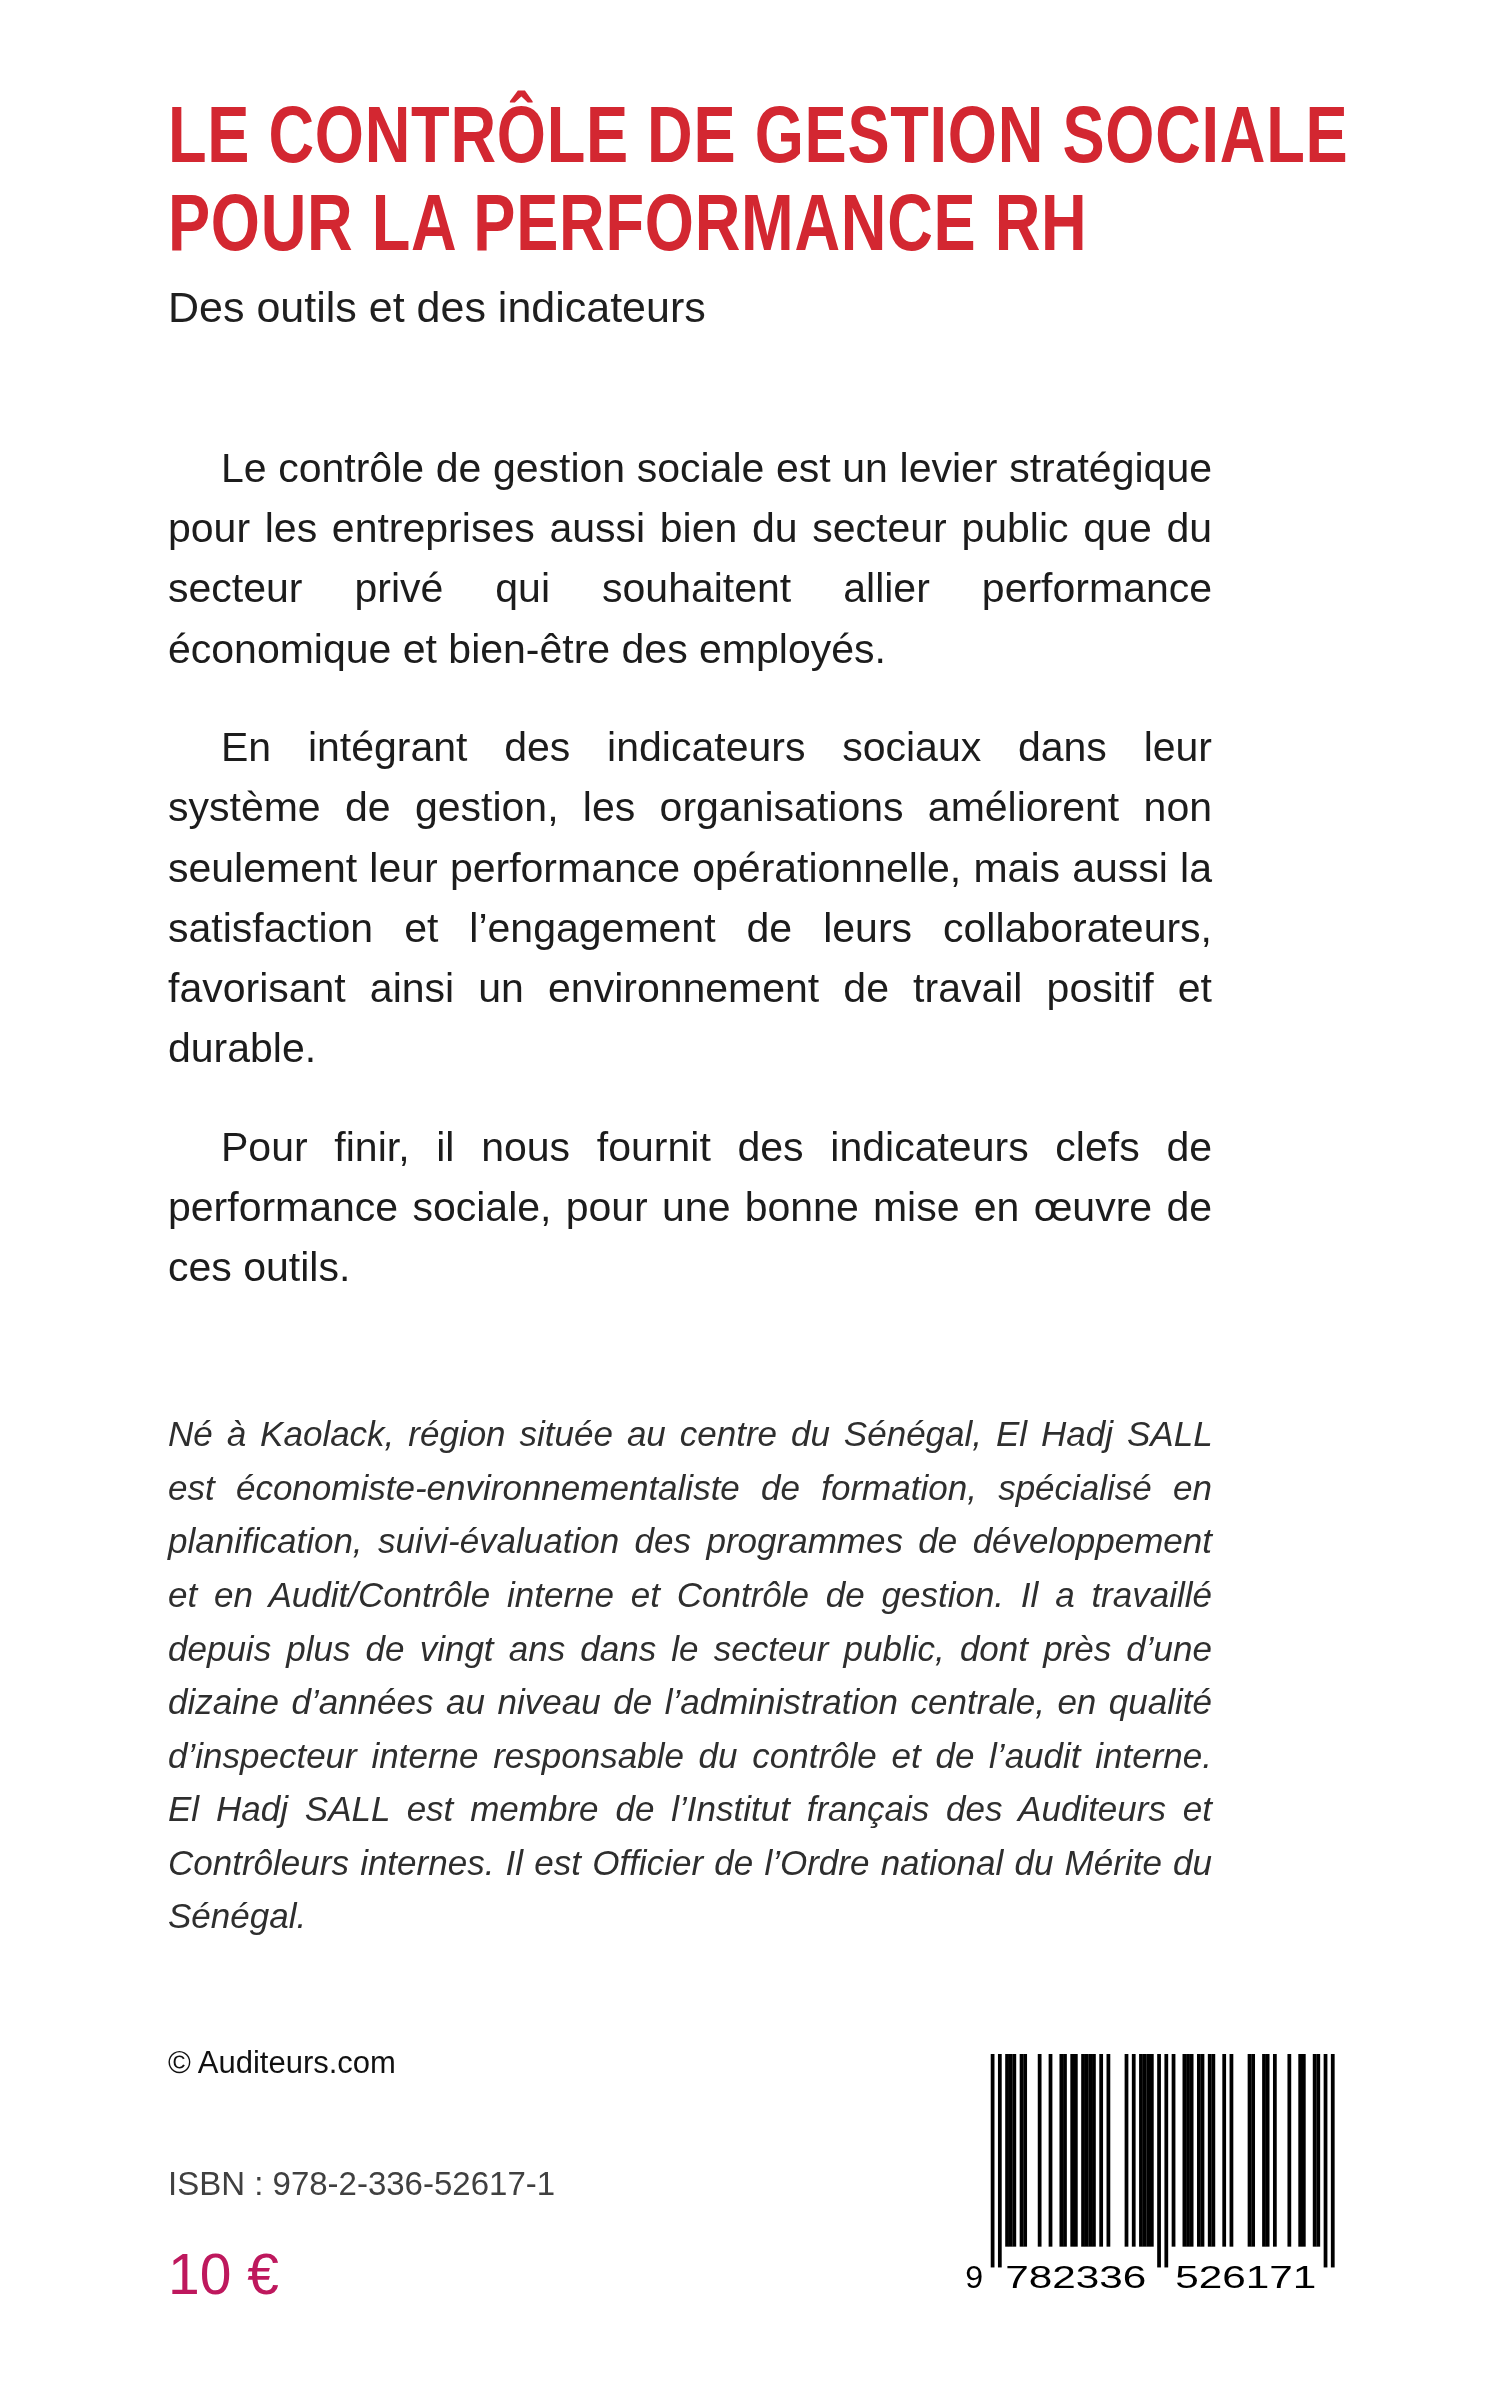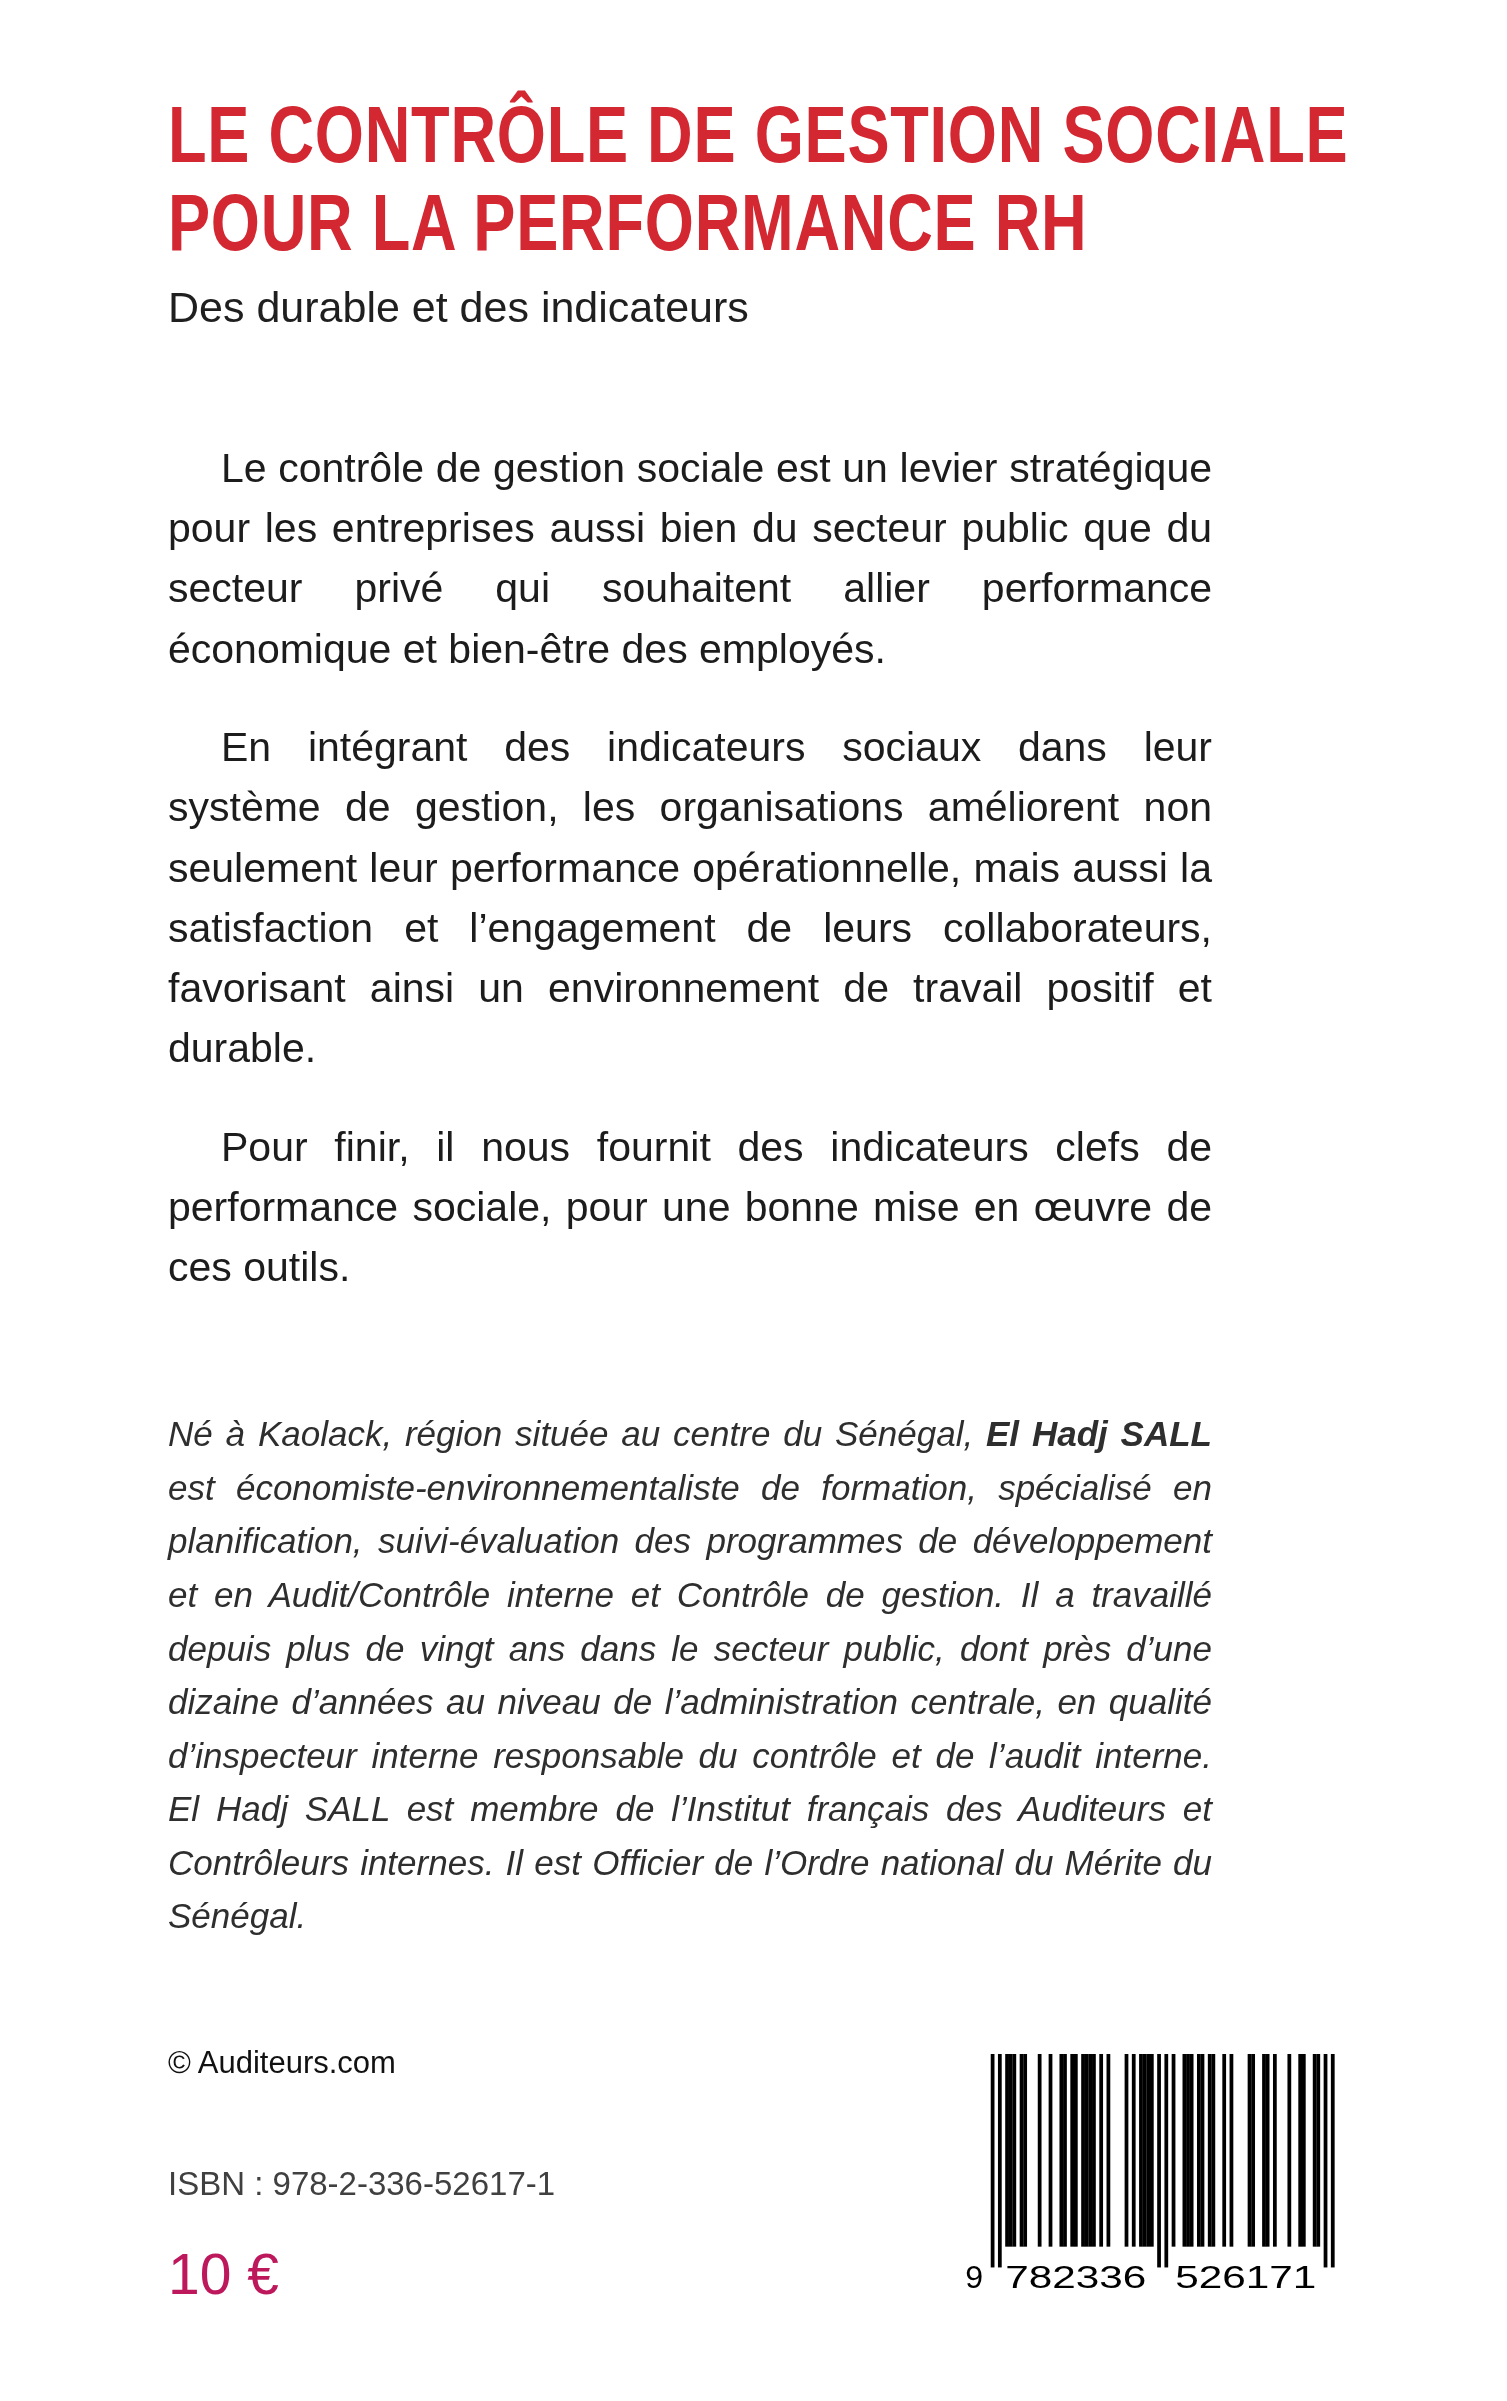--- a/index.html
+++ b/index.html
@@ -46,21 +46,21 @@
     color:#1c1c1c;
   }
   .bio{
     margin:110px 0 0 0;
     font-style:italic;
     font-size:35px;
     line-height:1.53;
     text-align:justify;
     color:#2e2e2e;
   }
-  .bio .bold{font-weight:700;}
+  .bio .bold{font-weight:400;}
   .credit{
     position:absolute;
     left:168px;
     top:2042px;
     font-size:31px;
     line-height:1.34;
     color:#111;
   }
   .isbn{
     position:absolute;
@@ -88,21 +88,21 @@
 </head>
 <body>
 
 <div class="page">
 
   <div class="content">
     <h1 class="book-title">
       <span class="tline">LE CONTRÔLE DE GESTION SOCIALE</span>
       <span class="tline">POUR LA PERFORMANCE RH</span>
     </h1>
-    <div class="subtitle">Des durable et des indicateurs</div>
+    <div class="subtitle">Des outils et des indicateurs</div>
 
     <div class="synopsis">
       <p>Le contrôle de gestion sociale est un levier stratégique pour les entreprises aussi bien du secteur public que du secteur privé qui souhaitent allier performance économique et bien-être des employés.</p>
       <p>En intégrant des indicateurs sociaux dans leur système de gestion, les organisations améliorent non seulement leur performance opérationnelle, mais aussi la satisfaction et l’engagement de leurs collaborateurs, favorisant ainsi un environnement de travail positif et durable.</p>
       <p>Pour finir, il nous fournit des indicateurs clefs de performance sociale, pour une bonne mise en œuvre de ces outils.</p>
     </div>
 
     <p class="bio"><span>Né à Kaolack, région située au centre du Sénégal, </span><span class="bold">El Hadj SALL</span><span> est économiste-environnementaliste de formation, spécialisé en planification, suivi-évaluation des programmes de développement et en Audit/Contrôle interne et Contrôle de gestion. Il a travaillé depuis plus de vingt ans dans le secteur public, dont près d’une dizaine d’années au niveau de l’administration centrale, en qualité d’inspecteur interne responsable du contrôle et de l’audit interne. El Hadj SALL est membre de l’Institut français des Auditeurs et Contrôleurs internes. Il est Officier de l’Ordre national du Mérite du Sénégal.</span></p>
   </div>
 

